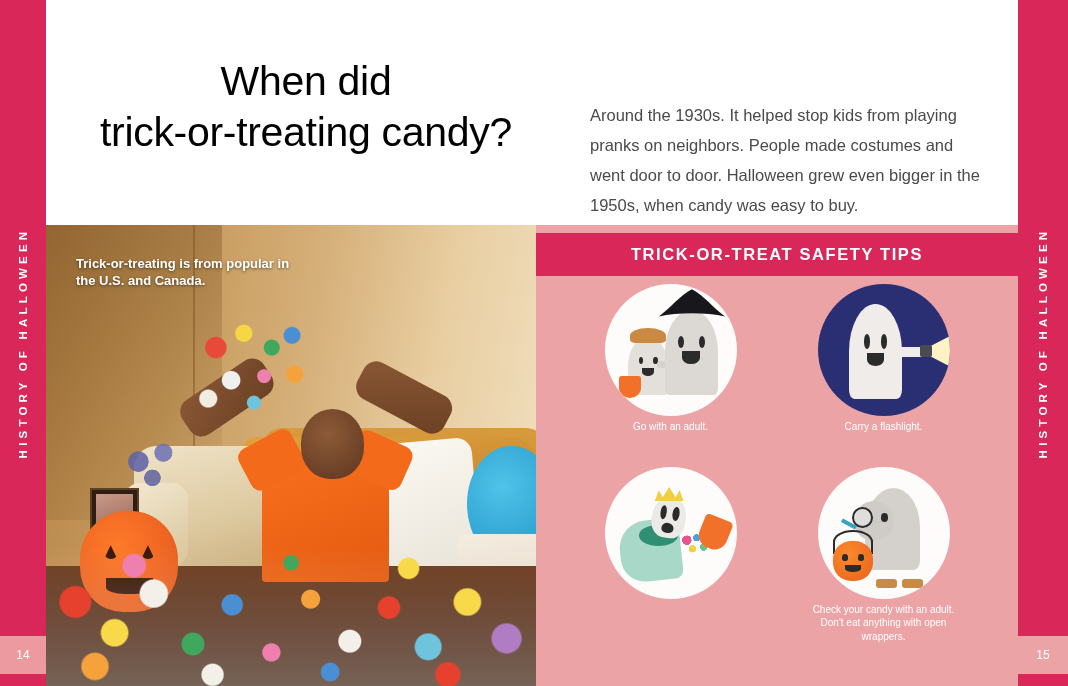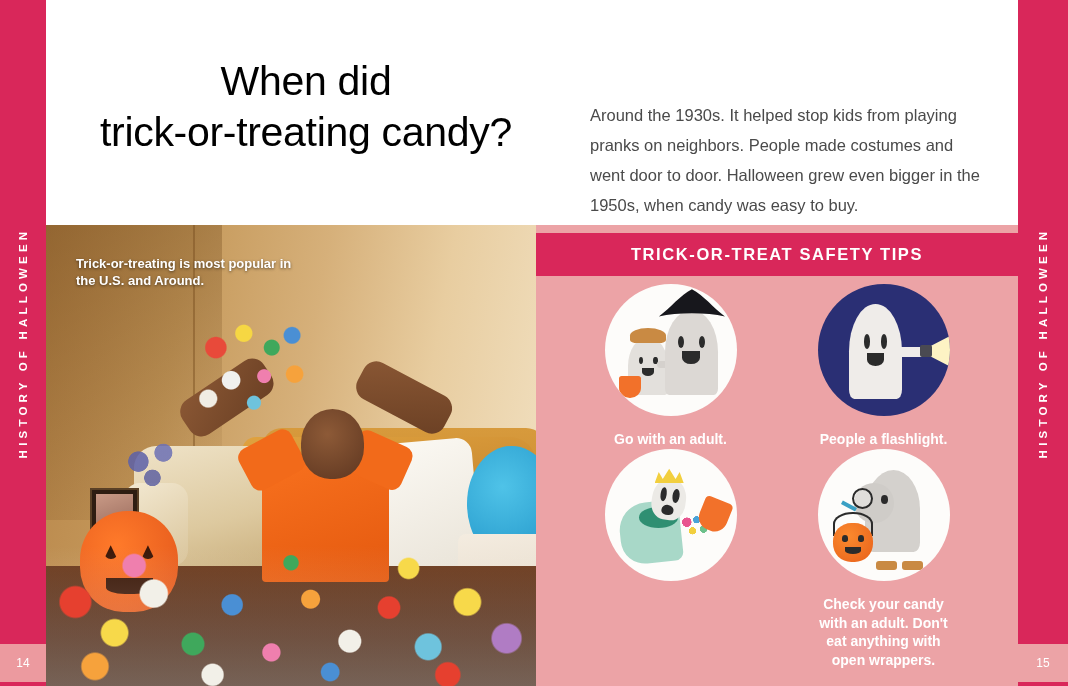--- a/index.html
+++ b/index.html
@@ -19,21 +19,21 @@
   .rail.left { left:0; }
   .rail.right { right:0; width:50px; }
   .rail-text {
     position:absolute; left:50%; top:50%;
     transform:translate(-50%,-50%) rotate(180deg);
     writing-mode:vertical-rl;
     color:#fff; font-size:11.5px; font-weight:bold;
     letter-spacing:4.2px; white-space:nowrap;
   }
   .rail .pagenum {
-    position:absolute; bottom:4px; left:0; right:0; height:38px;
+    position:absolute; bottom:12px; left:0; right:0; height:38px;
     background:#ec9a9f; color:#fff;
     font-size:12px; display:flex; align-items:center; justify-content:center;
   }
   .rail.right .pagenum { background:#eca3a6; }
 
   
   .top { position:absolute; left:46px; right:50px; top:0; height:225px; background:#fff; }
   .headline {
     position:absolute; left:10px; top:56px; width:500px;
     text-align:center; color:#000000;
@@ -154,21 +154,21 @@
     display:grid; grid-template-columns:1fr 1fr; grid-template-rows:1fr 1fr;
     padding:16px 28px 6px;
   }
   .tip { display:flex; flex-direction:column; align-items:center; }
   .tip-circle {
     width:132px; height:132px; border-radius:50%;
     background:#fdfcfa; position:relative; overflow:hidden; flex:none;
   }
   .tip-circle.night { background:#2a2f74; }
   .tip-label {
-    margin-top:14px; color:#fff; font-size:14px; font-weight:bold;
+    margin-top:4px; color:#fff; font-size:10px; font-weight:normal;
     line-height:1.34; text-align:center; max-width:150px;
   }
 
   
   .g-body { position:absolute; background:#dfdcd8; }
   .eye { position:absolute; background:#2b2b2b; border-radius:50%; }
   .mouth { position:absolute; background:#2b2b2b; border-radius:0 0 50% 50%; }
 
   
   .t1-big { left:46%; top:20%; width:40%; height:64%;
@@ -271,21 +271,21 @@
       <span class="mouth"></span>
     </div>
     <div class="ph-arm a1"></div>
     <div class="ph-arm a2"></div>
     <div class="ph-boy-body"></div>
     <div class="ph-sleeve s1"></div>
     <div class="ph-sleeve s2"></div>
     <div class="ph-boy-head"></div>
     <div class="ph-tosscandy"></div>
     <div class="ph-candypile"></div>
-    <div class="photo-caption">Trick-or-treating is most popular in the U.S. and Around.</div>
+    <div class="photo-caption">Trick-or-treating is from popular in the U.S. and Canada.</div>
   </div>
 
   <div class="tips">
     <div class="tips-banner">TRICK-OR-TREAT SAFETY TIPS</div>
 
     <div class="tips-grid">
 
       <div class="tip">
         <div class="tip-circle">
           <div class="g-body t1-small">
@@ -312,21 +312,21 @@
         <div class="tip-circle night">
           <div class="t2-beam"></div>
           <div class="g-body t2-ghost">
             <span class="eye" style="left:28%;top:32%;width:12%;height:16%;"></span>
             <span class="eye" style="right:28%;top:32%;width:12%;height:16%;"></span>
             <span class="mouth" style="left:34%;top:52%;width:32%;height:13%;"></span>
           </div>
           <div class="t2-arm"></div>
           <div class="t2-torch"></div>
         </div>
-        <div class="tip-label">People a flashlight.</div>
+        <div class="tip-label">Carry a flashlight.</div>
       </div>
 
       <div class="tip">
         <div class="tip-circle">
           <div class="g-body t3-gown"></div>
           <div class="t3-collar"></div>
           <div class="t3-head">
             <span class="eye" style="left:22%;top:24%;width:20%;height:34%;border-radius:50%;"></span>
             <span class="eye" style="right:22%;top:24%;width:20%;height:34%;border-radius:50%;"></span>
             <span class="mouth" style="left:32%;top:64%;width:36%;height:24%;border-radius:50% 50% 40% 40%;"></span>

